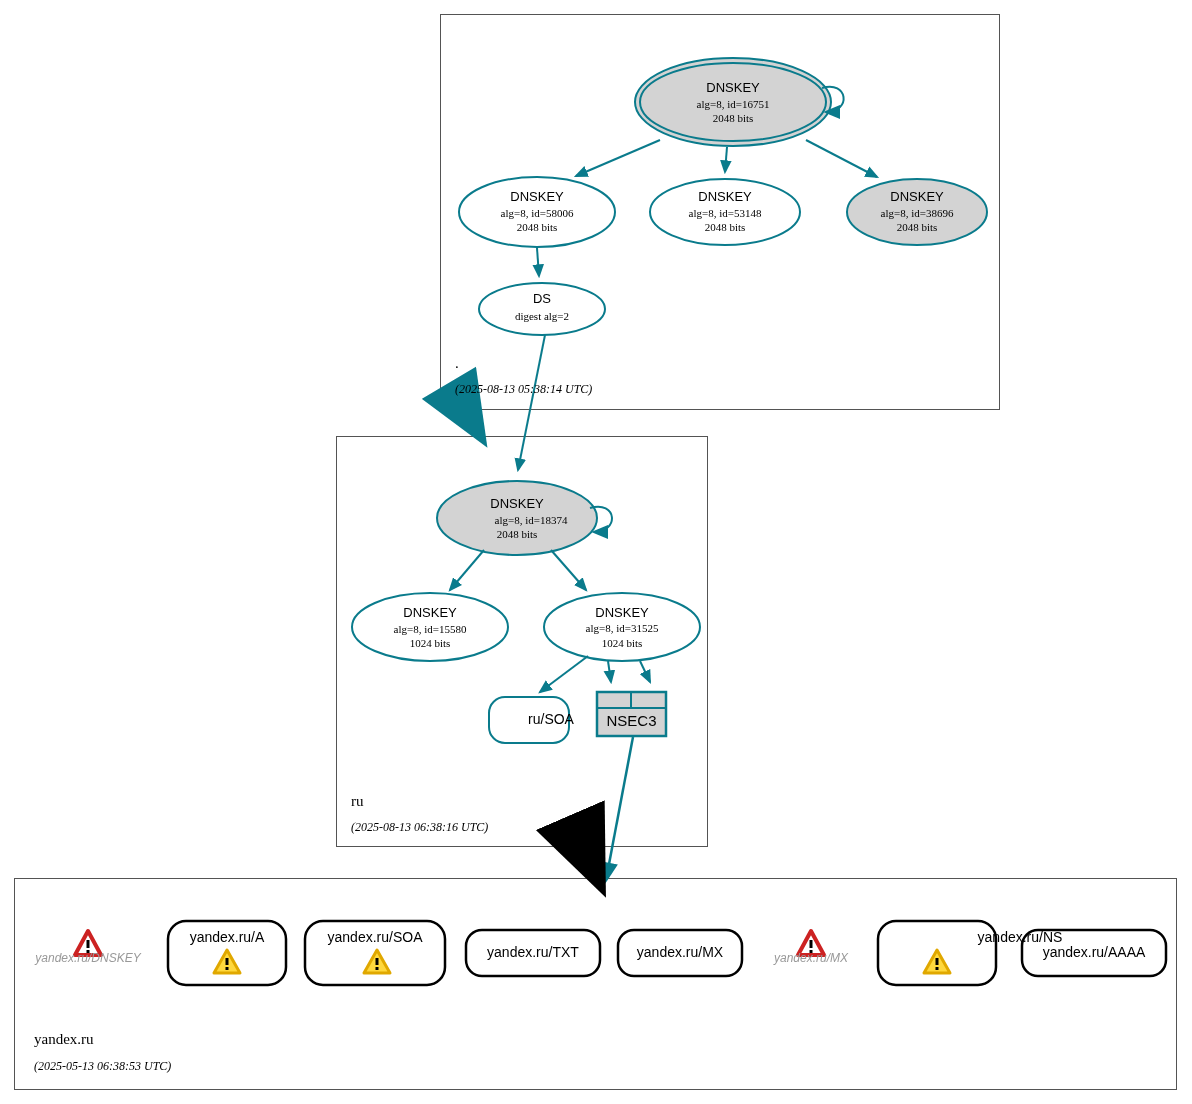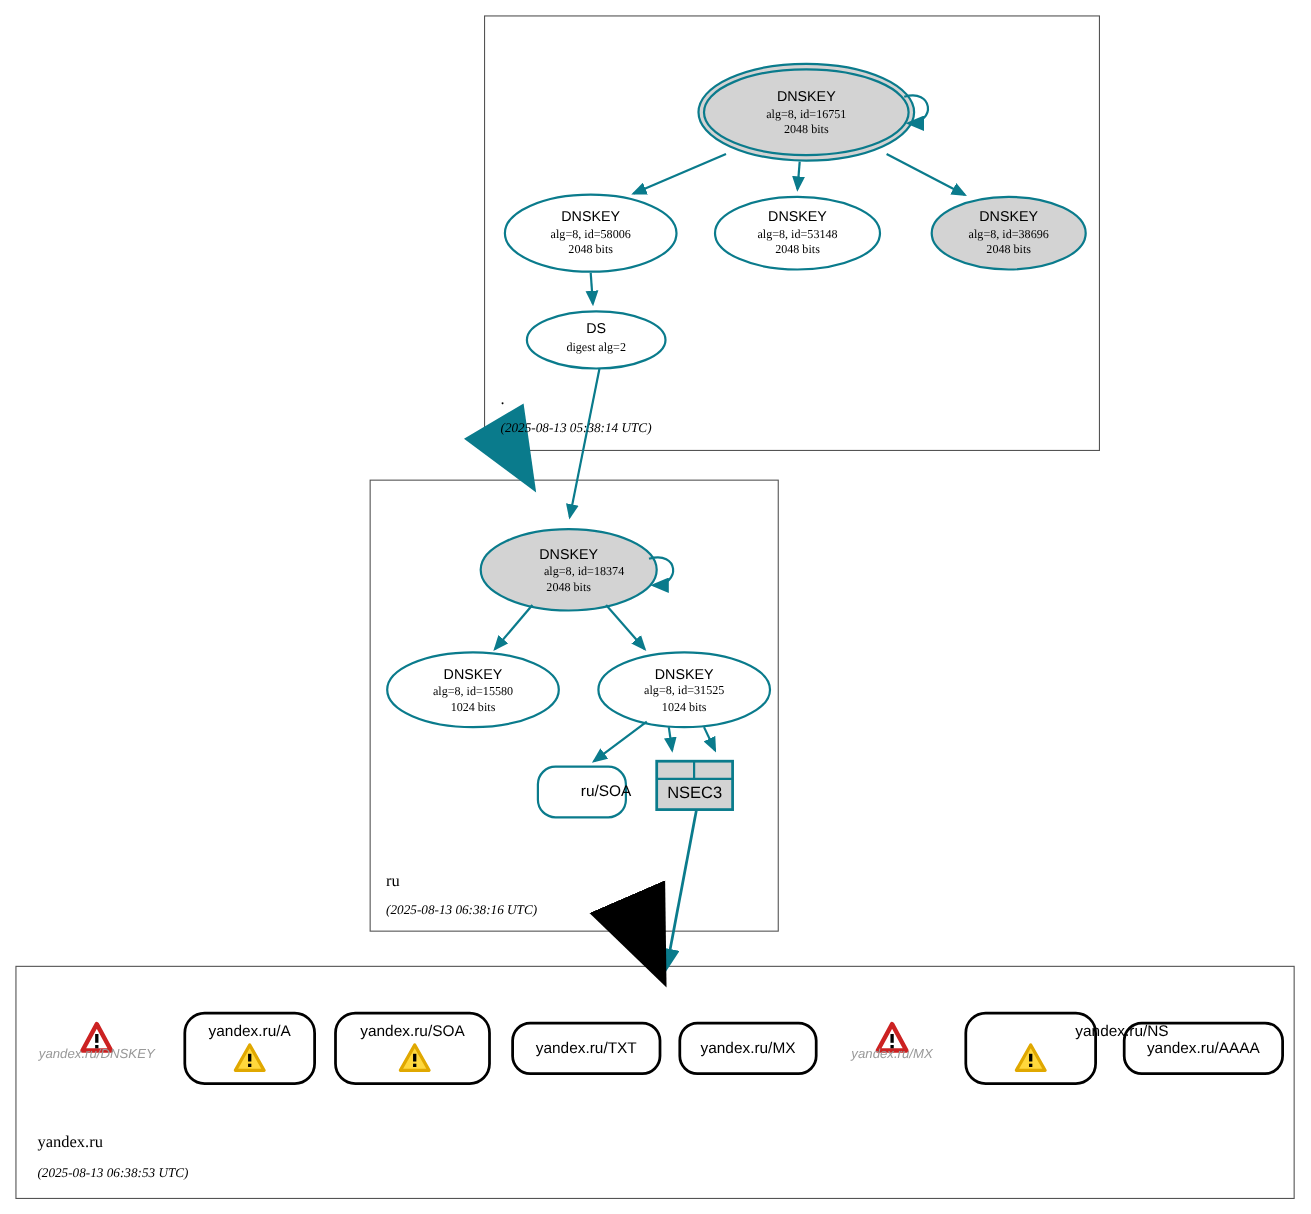--- a/index.html
+++ b/index.html
@@ -229,15 +229,15 @@
 
   <div class="node-text rr-label" style="left:1022px; top:944px; width:144px;">yandex.ru/AAAA</div>
 
   <div class="zone-label zone-name" style="left:455px; top:355px;">.</div>
   <div class="zone-label zone-time" style="left:455px; top:382px;">(2025-08-13 05:38:14 UTC)</div>
 
   <div class="zone-label zone-name" style="left:351px; top:793px;">ru</div>
   <div class="zone-label zone-time" style="left:351px; top:820px;">(2025-08-13 06:38:16 UTC)</div>
 
   <div class="zone-label zone-name" style="left:34px; top:1031px;">yandex.ru</div>
-  <div class="zone-label zone-time" style="left:34px; top:1059px;">(2025-08-13 06:38:53 UTC)</div>
+  <div class="zone-label zone-time" style="left:34px; top:1059px;">(2025-05-13 06:38:53 UTC)</div>
 
 </div>
 
 </body></html>

